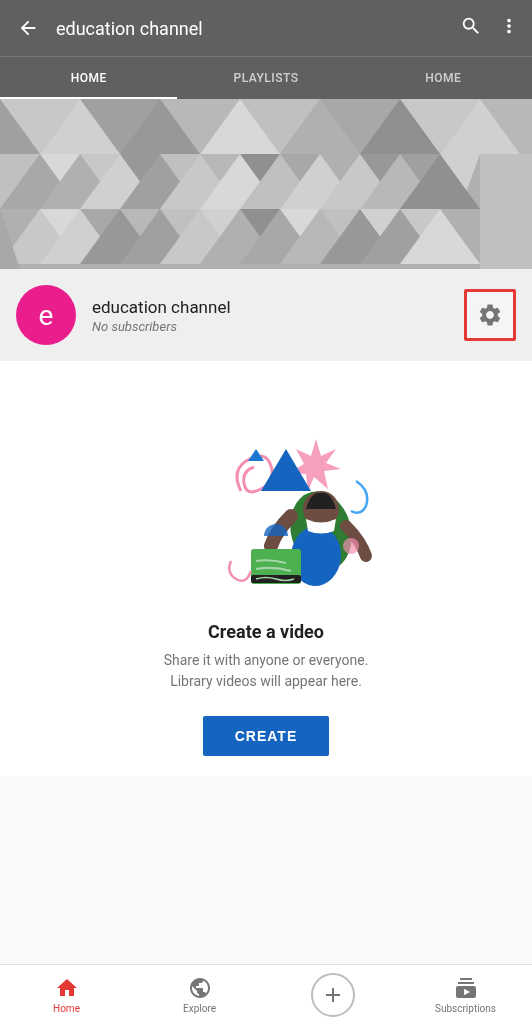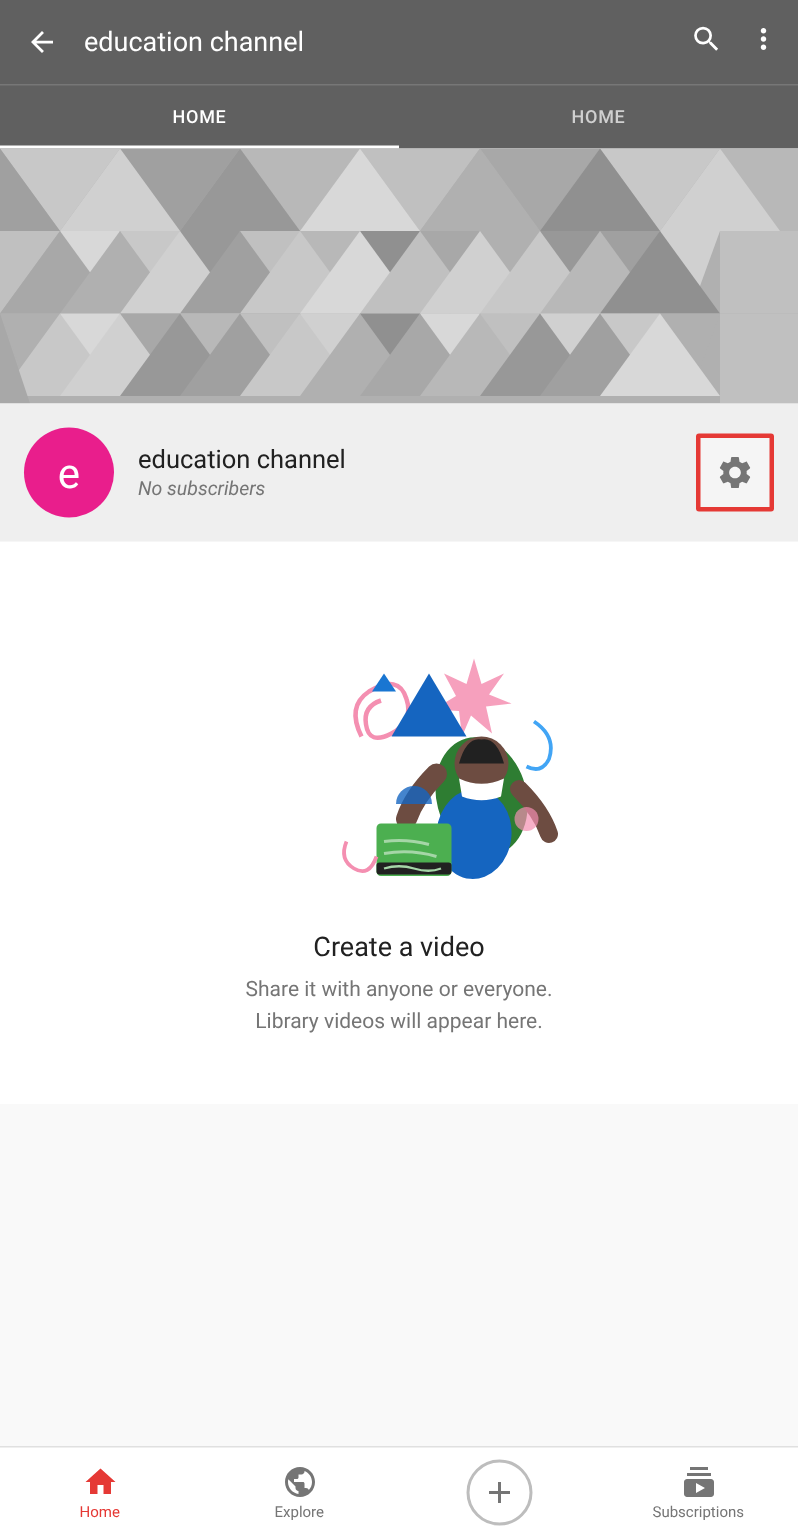--- a/index.html
+++ b/index.html
@@ -155,21 +155,21 @@
 
     
     .illustration {
       width: 220px;
       height: 200px;
       margin-bottom: 20px;
     }
 
     .create-title {
       font-size: 18px;
-      font-weight: 400;
+      font-weight: 700;
       color: #212121;
       margin-bottom: 8px;
       text-align: center;
     }
     .create-desc {
       font-size: 14px;
       color: #757575;
       text-align: center;
       line-height: 1.5;
       margin-bottom: 24px;
@@ -249,20 +249,21 @@
     <div class="app-bar-icon">
       <svg width="22" height="22" viewBox="0 0 24 24" fill="white">
         <path d="M12 8c1.1 0 2-.9 2-2s-.9-2-2-2-2 .9-2 2 .9 2 2 2zm0 2c-1.1 0-2 .9-2 2s.9 2 2 2 2-.9 2-2-.9-2-2-2zm0 6c-1.1 0-2 .9-2 2s.9 2 2 2 2-.9 2-2-.9-2-2-2z"></path>
       </svg>
     </div>
   </div>
 </div>
 
 <div class="nav-tabs">
   <div class="nav-tab active">HOME</div>
+  <div class="nav-tab">PLAYLISTS</div>
   <div class="nav-tab">HOME</div>
 </div>
 
 <div class="channel-banner">
   <svg class="banner-triangles" viewBox="0 0 532 170" xmlns="http://www.w3.org/2000/svg">
     <rect width="532" height="170" fill="#b0b0b0"></rect>
 
     <polygon points="0,0 80,0 40,55" fill="#c8c8c8"></polygon>
     <polygon points="80,0 160,0 120,55" fill="#a0a0a0"></polygon>
     <polygon points="40,55 80,0 120,55" fill="#d0d0d0"></polygon>
@@ -387,20 +388,21 @@
     <path d="M75,160 Q70,172 80,178 Q90,184 95,170" stroke="#f48fb1" stroke-width="2.5" fill="none"></path>
 
     <path d="M200,80 Q215,90 210,105 Q205,115 195,110" stroke="#42a5f5" stroke-width="2.5" fill="none"></path>
   </svg>
 
   <div class="create-title">Create a video</div>
   <div class="create-desc">
     <span>Share it with anyone or everyone.</span><br>
     <span>Library videos will appear here.</span>
   </div>
+  <button class="create-btn">CREATE</button>
 </div>
 
 <div class="bottom-nav">
   <div class="bottom-nav-item">
     <svg width="24" height="24" viewBox="0 0 24 24" fill="#e53935">
       <path d="M10 20v-6h4v6h5v-8h3L12 3 2 12h3v8z"></path>
     </svg>
     <span class="bottom-nav-label active">Home</span>
   </div>
 

